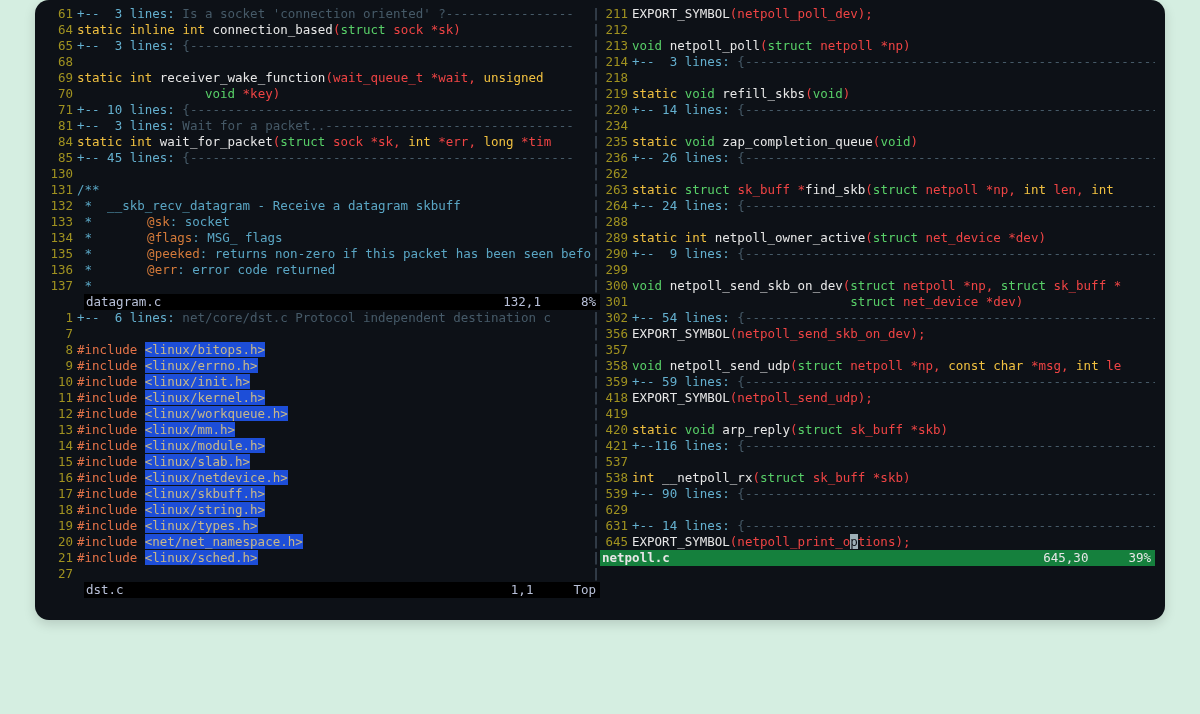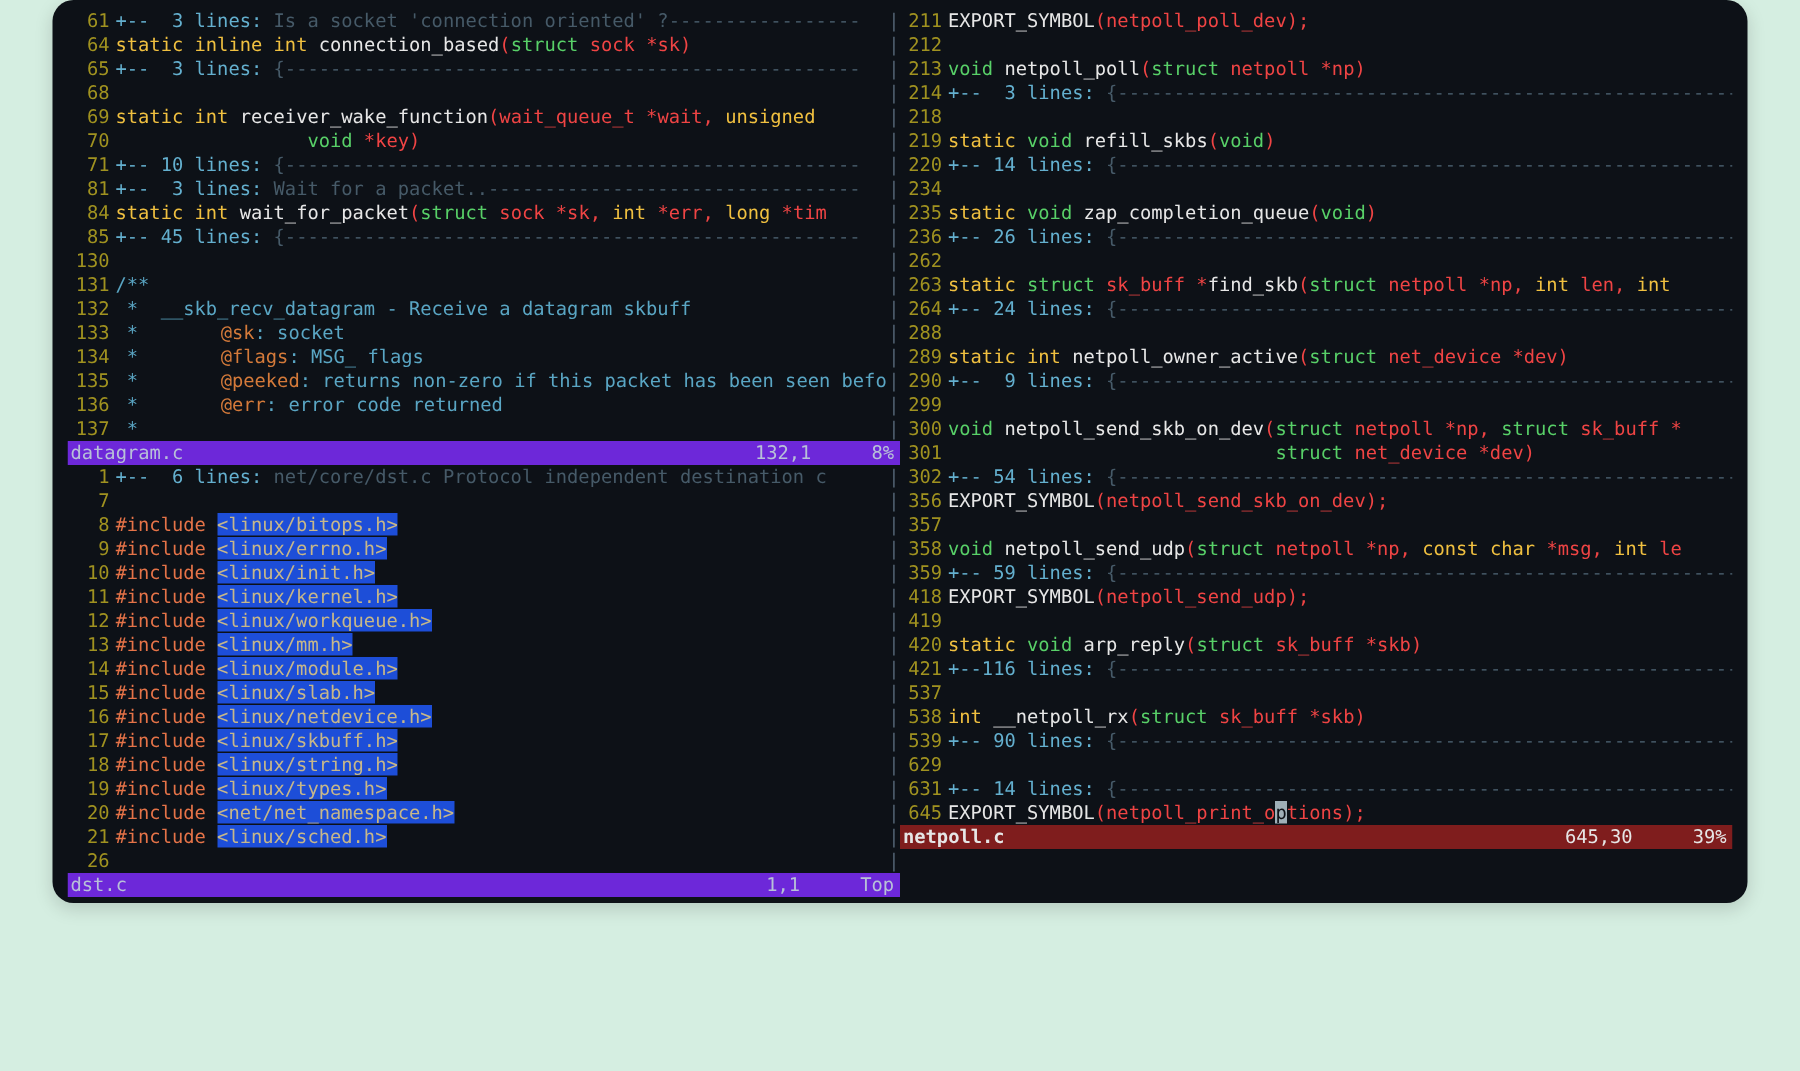--- a/index.html
+++ b/index.html
@@ -11,21 +11,21 @@
     display: flex;
     justify-content: center;
     align-items: flex-start;
     min-height: 714px;
   }
   .terminal {
     margin-top: 0px;
     width: 1110px;
     background: #0d1117;
     border-radius: 14px;
-    padding: 6px 10px 4px 10px;
+    padding: 6px 10px 22px 10px;
     box-shadow: 0 4px 12px rgba(0,0,0,0.15);
     overflow: hidden;
     line-height: 16px;
   }
   .split {
     display: flex;
   }
   .pane {
     flex: 1 1 0;
     overflow: hidden;
@@ -63,29 +63,30 @@
   .kw { color: #f0c040; }        
   .type { color: #58d068; }      
   .preproc { color: #e57348; }   
   .string { color: #c7b789; background:#1d4ed8; }
   .func { color: #e7e7e7; }
   .comment { color: #5aa6c4; }
   .doctag { color: #d47a3a; margin-left: 40px; }
   .ident { color: #ef4444; }
   .dashfill { color: #465a68; }
   .statusbar {
-    background: #7f1d1d;
+    background: #15803d;
     color: #e6e6e6;
     display: flex;
     height: 16px;
     white-space: pre;
   }
   .statusbar.inactive {
-    background: #6d28d9;
+    background: #000000;
     color: #b8c0d8;
+    margin-left: 39px;
   }
   .statusbar .name { flex: 0 0 auto; padding-left:2px; }
   .statusbar .spacer { flex: 1 1 auto; }
   .statusbar .pos { flex: 0 0 auto; padding-right: 40px;}
   .statusbar .pct { flex: 0 0 auto; padding-right: 4px;}
   .statusbar.active .name { font-weight: bold; }
   .cursor {
     background: #9fb0b8;
     color: #0d1117;
   }
@@ -133,21 +134,21 @@
           <div class="row"><span class="lineno">12</span><span class="code"><span class="preproc">#include </span><span class="string">&lt;linux/workqueue.h&gt;</span></span><span class="sep">|</span></div>
           <div class="row"><span class="lineno">13</span><span class="code"><span class="preproc">#include </span><span class="string">&lt;linux/mm.h&gt;</span></span><span class="sep">|</span></div>
           <div class="row"><span class="lineno">14</span><span class="code"><span class="preproc">#include </span><span class="string">&lt;linux/module.h&gt;</span></span><span class="sep">|</span></div>
           <div class="row"><span class="lineno">15</span><span class="code"><span class="preproc">#include </span><span class="string">&lt;linux/slab.h&gt;</span></span><span class="sep">|</span></div>
           <div class="row"><span class="lineno">16</span><span class="code"><span class="preproc">#include </span><span class="string">&lt;linux/netdevice.h&gt;</span></span><span class="sep">|</span></div>
           <div class="row"><span class="lineno">17</span><span class="code"><span class="preproc">#include </span><span class="string">&lt;linux/skbuff.h&gt;</span></span><span class="sep">|</span></div>
           <div class="row"><span class="lineno">18</span><span class="code"><span class="preproc">#include </span><span class="string">&lt;linux/string.h&gt;</span></span><span class="sep">|</span></div>
           <div class="row"><span class="lineno">19</span><span class="code"><span class="preproc">#include </span><span class="string">&lt;linux/types.h&gt;</span></span><span class="sep">|</span></div>
           <div class="row"><span class="lineno">20</span><span class="code"><span class="preproc">#include </span><span class="string">&lt;net/net_namespace.h&gt;</span></span><span class="sep">|</span></div>
           <div class="row"><span class="lineno">21</span><span class="code"><span class="preproc">#include </span><span class="string">&lt;linux/sched.h&gt;</span></span><span class="sep">|</span></div>
-          <div class="row"><span class="lineno">26</span><span class="code"></span><span class="sep">|</span></div>
+          <div class="row"><span class="lineno">27</span><span class="code"></span><span class="sep">|</span></div>
         </div>
       <div class="statusbar inactive">
         <span class="name">dst.c</span>
         <span class="spacer"></span>
         <span class="pos">1,1</span>
         <span class="pct">Top</span>
       </div>
     </div>
 
     <div class="pane">

